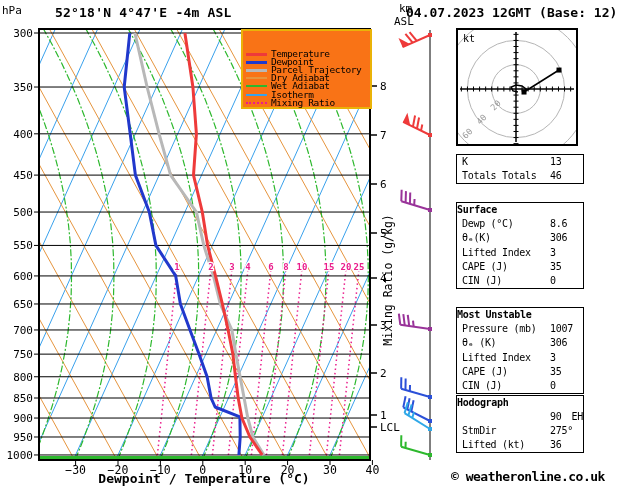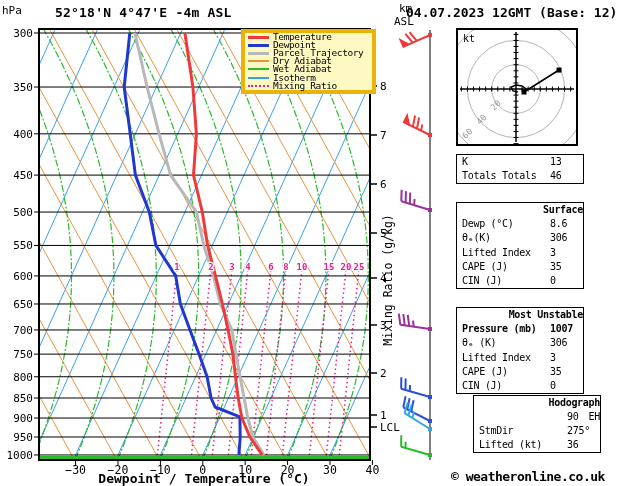--- a/index.html
+++ b/index.html
@@ -7,28 +7,28 @@
          font-family:"DejaVu Sans Mono",monospace;color:#000;}
   #stage .lbl{position:absolute;white-space:pre;}
   .hpa{left:2px;top:4px;font-size:11px;}
   .station{left:55px;top:5px;font-size:13px;font-weight:bold;letter-spacing:.2px;}
   .kmu{left:399px;top:2px;font-size:11px;}
   .aslu{left:394px;top:15px;font-size:11px;}
   .datetime{left:406px;top:5px;font-size:13px;font-weight:bold;}
   .footer{left:451px;top:469px;width:178px;font-size:13px;font-weight:bold;letter-spacing:-.5px;}
   svg{position:absolute;left:0;top:0;}
   #hodo{left:456px;top:28px;border:2px solid #000;background:#fff;}
-  #legend{position:absolute;left:241px;top:29px;width:127px;height:57px;background:#fef9c3;
-          border:4px solid #eab308;padding-top:0;}
+  #legend{position:absolute;left:241px;top:29px;width:127px;height:57px;background:#f97316;
+          border:2px solid #eab308;padding-top:19px;}
   .lg-row{display:flex;align-items:center;height:8.1px;}
   .lg-samp{width:21px;height:0;margin:0 4px 0 3px;flex:none;}
   .lg-lab{font-size:9.5px;letter-spacing:-.4px;line-height:8px;}
   .box{position:absolute;left:456px;width:126px;background:#fff;border:1px solid #000;
        font-size:10px;letter-spacing:-.3px;}
-  .box .t{text-align:right;font-weight:bold;}
+  .box .t{text-align:left;font-weight:bold;}
   .srow{position:relative;padding-left:5px;white-space:pre;}
   .srow .v{position:absolute;left:93px;}
 </style>
 </head>
 <body>
 
 <div id="stage">
   <svg id="skewt" width="629" height="486">
       <defs>
         <clipPath id="pc">
@@ -344,27 +344,27 @@
       <div class="box" style="top: 202px;">
         <div class="t" style="line-height: 14.2px;">Surface</div>
         <div class="srow" style="line-height: 14.2px;"><span>Dewp (°C)</span><span class="v">8.6</span></div>
         <div class="srow" style="line-height: 14.2px;"><span>θₑ(K)</span><span class="v">306</span></div>
         <div class="srow" style="line-height: 14.2px;"><span>Lifted Index</span><span class="v">3</span></div>
         <div class="srow" style="line-height: 14.2px;"><span>CAPE (J)</span><span class="v">35</span></div>
         <div class="srow" style="line-height: 14.2px;"><span>CIN (J)</span><span class="v">0</span></div>
       </div>
       <div class="box" style="top: 307px;">
         <div class="t" style="line-height: 14.2px;">Most Unstable</div>
-        <div class="srow" style="line-height: 14.2px; font-weight: bold;"><span>Pressure (mb)</span><span class="v">1007</span></div>
+        <div class="srow" style="line-height: 14.2px;"><span>Pressure (mb)</span><span class="v">1007</span></div>
         <div class="srow" style="line-height: 14.2px;"><span>θₑ (K)</span><span class="v">306</span></div>
         <div class="srow" style="line-height: 14.2px;"><span>Lifted Index</span><span class="v">3</span></div>
         <div class="srow" style="line-height: 14.2px;"><span>CAPE (J)</span><span class="v">35</span></div>
         <div class="srow" style="line-height: 14.2px;"><span>CIN (J)</span><span class="v">0</span></div>
       </div>
-      <div class="box" style="top: 395px; margin-left: 17px;">
+      <div class="box" style="top: 395px;">
         <div class="t" style="line-height: 14px;">Hodograph</div>
         <div class="srow" style="line-height: 14px; text-align: right;"><span>EH</span><span class="v">90</span></div>
         <div class="srow" style="line-height: 14px;"><span>StmDir</span><span class="v">275°</span></div>
         <div class="srow" style="line-height: 14px;"><span>Lifted (kt)</span><span class="v">36</span></div>
       </div>
     </div>
   <div class="lbl footer">© weatheronline.co.uk</div>
 </div>
 
 </body></html>

